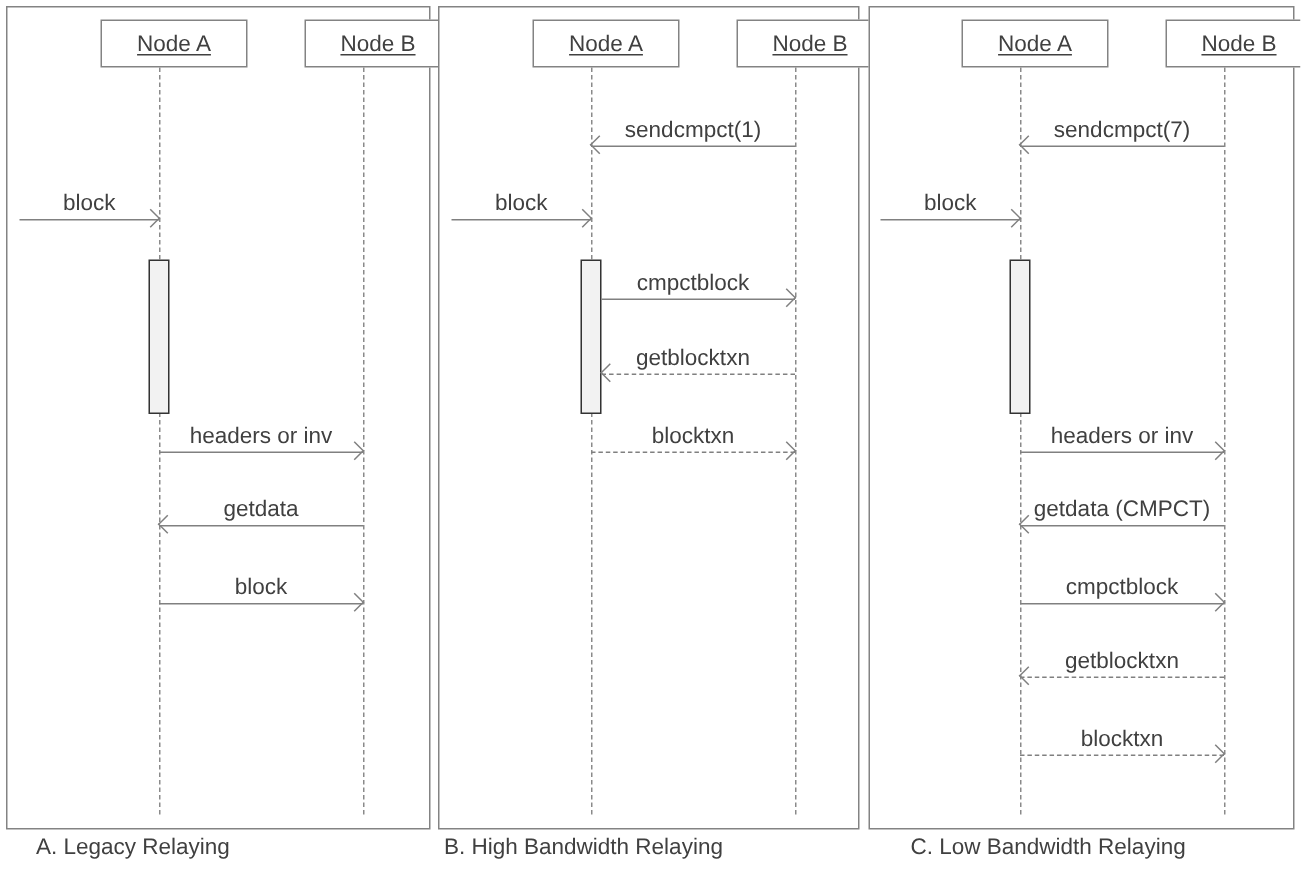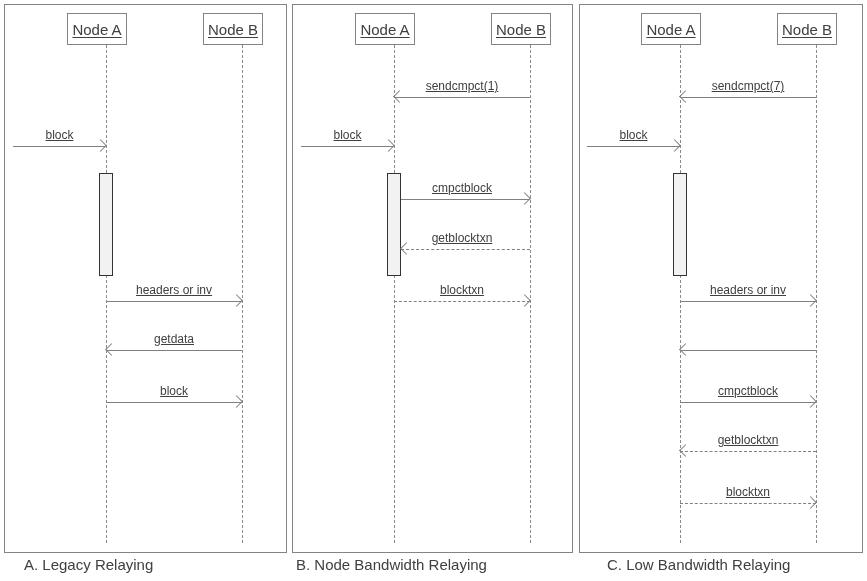--- a/index.html
+++ b/index.html
@@ -5,40 +5,40 @@
   html, body { margin: 0; padding: 0; background: #ffffff; }
   .stage {
     position: relative; width: 867px; height: 581px; background: #ffffff;
     font-family: "Liberation Sans", sans-serif; overflow: hidden;
   }
   .panel {
     position: absolute; top: 4px; height: 549px;
     border: 1px solid #838383; background: #ffffff; box-sizing: border-box;
   }
   .node {
-    position: absolute; top: 8px; width: 60px; height: 32px;
+    position: absolute; top: 8px; width: 98px; height: 32px;
     border: 1px solid #838383; background: #ffffff; box-sizing: border-box;
     display: flex; align-items: center; justify-content: center;
   }
   .nodelbl {
     font-size: 15px; color: #404040; text-decoration: underline;
     text-underline-offset: 2px; white-space: nowrap;
   }
   .lifeline {
     position: absolute; top: 40px; height: 498px; width: 0;
     border-left: 1px dashed #8a8a8a;
   }
   .activation {
     position: absolute; left: 94px; top: 168px; width: 12px; height: 101px;
     background: #f2f2f2; border: 1px solid #333333;
   }
   .msg { position: absolute; height: 20px; }
   .msg .lbl {
     position: absolute; left: 0; right: 0; bottom: 4px; text-align: center;
-    font-size: 12px; line-height: 15px; color: #404040; white-space: nowrap; text-decoration: underline;
+    font-size: 15px; line-height: 15px; color: #404040; white-space: nowrap;
   }
   .msg .line {
     position: absolute; left: 0; right: 0; bottom: 0; height: 0;
     border-top: 1px solid #808080;
   }
   .msg.dashed .line { border-top-style: dashed; }
   .msg .line.from-bar { left: 7px; }
   .head { position: absolute; width: 8px; height: 8px; bottom: -3px; }
   .head.right {
     right: 1px; border-top: 1px solid #808080; border-right: 1px solid #808080;
@@ -150,20 +150,21 @@
       <div class="lbl">block</div>
       <div class="line"></div>
       <div class="head right"></div>
     </div>
     <div class="msg" style="left:100px;top:277px;width:136px">
       <div class="lbl">headers or inv</div>
       <div class="line"></div>
       <div class="head right"></div>
     </div>
     <div class="msg" style="left:100px;top:326px;width:136px">
+      <div class="lbl">getdata (CMPCT)</div>
       <div class="line"></div>
       <div class="head left"></div>
     </div>
     <div class="msg" style="left:100px;top:378px;width:136px">
       <div class="lbl">cmpctblock</div>
       <div class="line"></div>
       <div class="head right"></div>
     </div>
     <div class="msg dashed" style="left:100px;top:427px;width:136px">
       <div class="lbl">getblocktxn</div>
@@ -171,16 +172,16 @@
       <div class="head left"></div>
     </div>
     <div class="msg dashed" style="left:100px;top:479px;width:136px">
       <div class="lbl">blocktxn</div>
       <div class="line"></div>
       <div class="head right"></div>
     </div>
   </div>
 
   <div class="caption" style="left:24px">A. Legacy Relaying</div>
-  <div class="caption" style="left:296px">B. Node Bandwidth Relaying</div>
+  <div class="caption" style="left:296px">B. High Bandwidth Relaying</div>
   <div class="caption" style="left:607px">C. Low Bandwidth Relaying</div>
 
 </div>
 
 </body></html>

